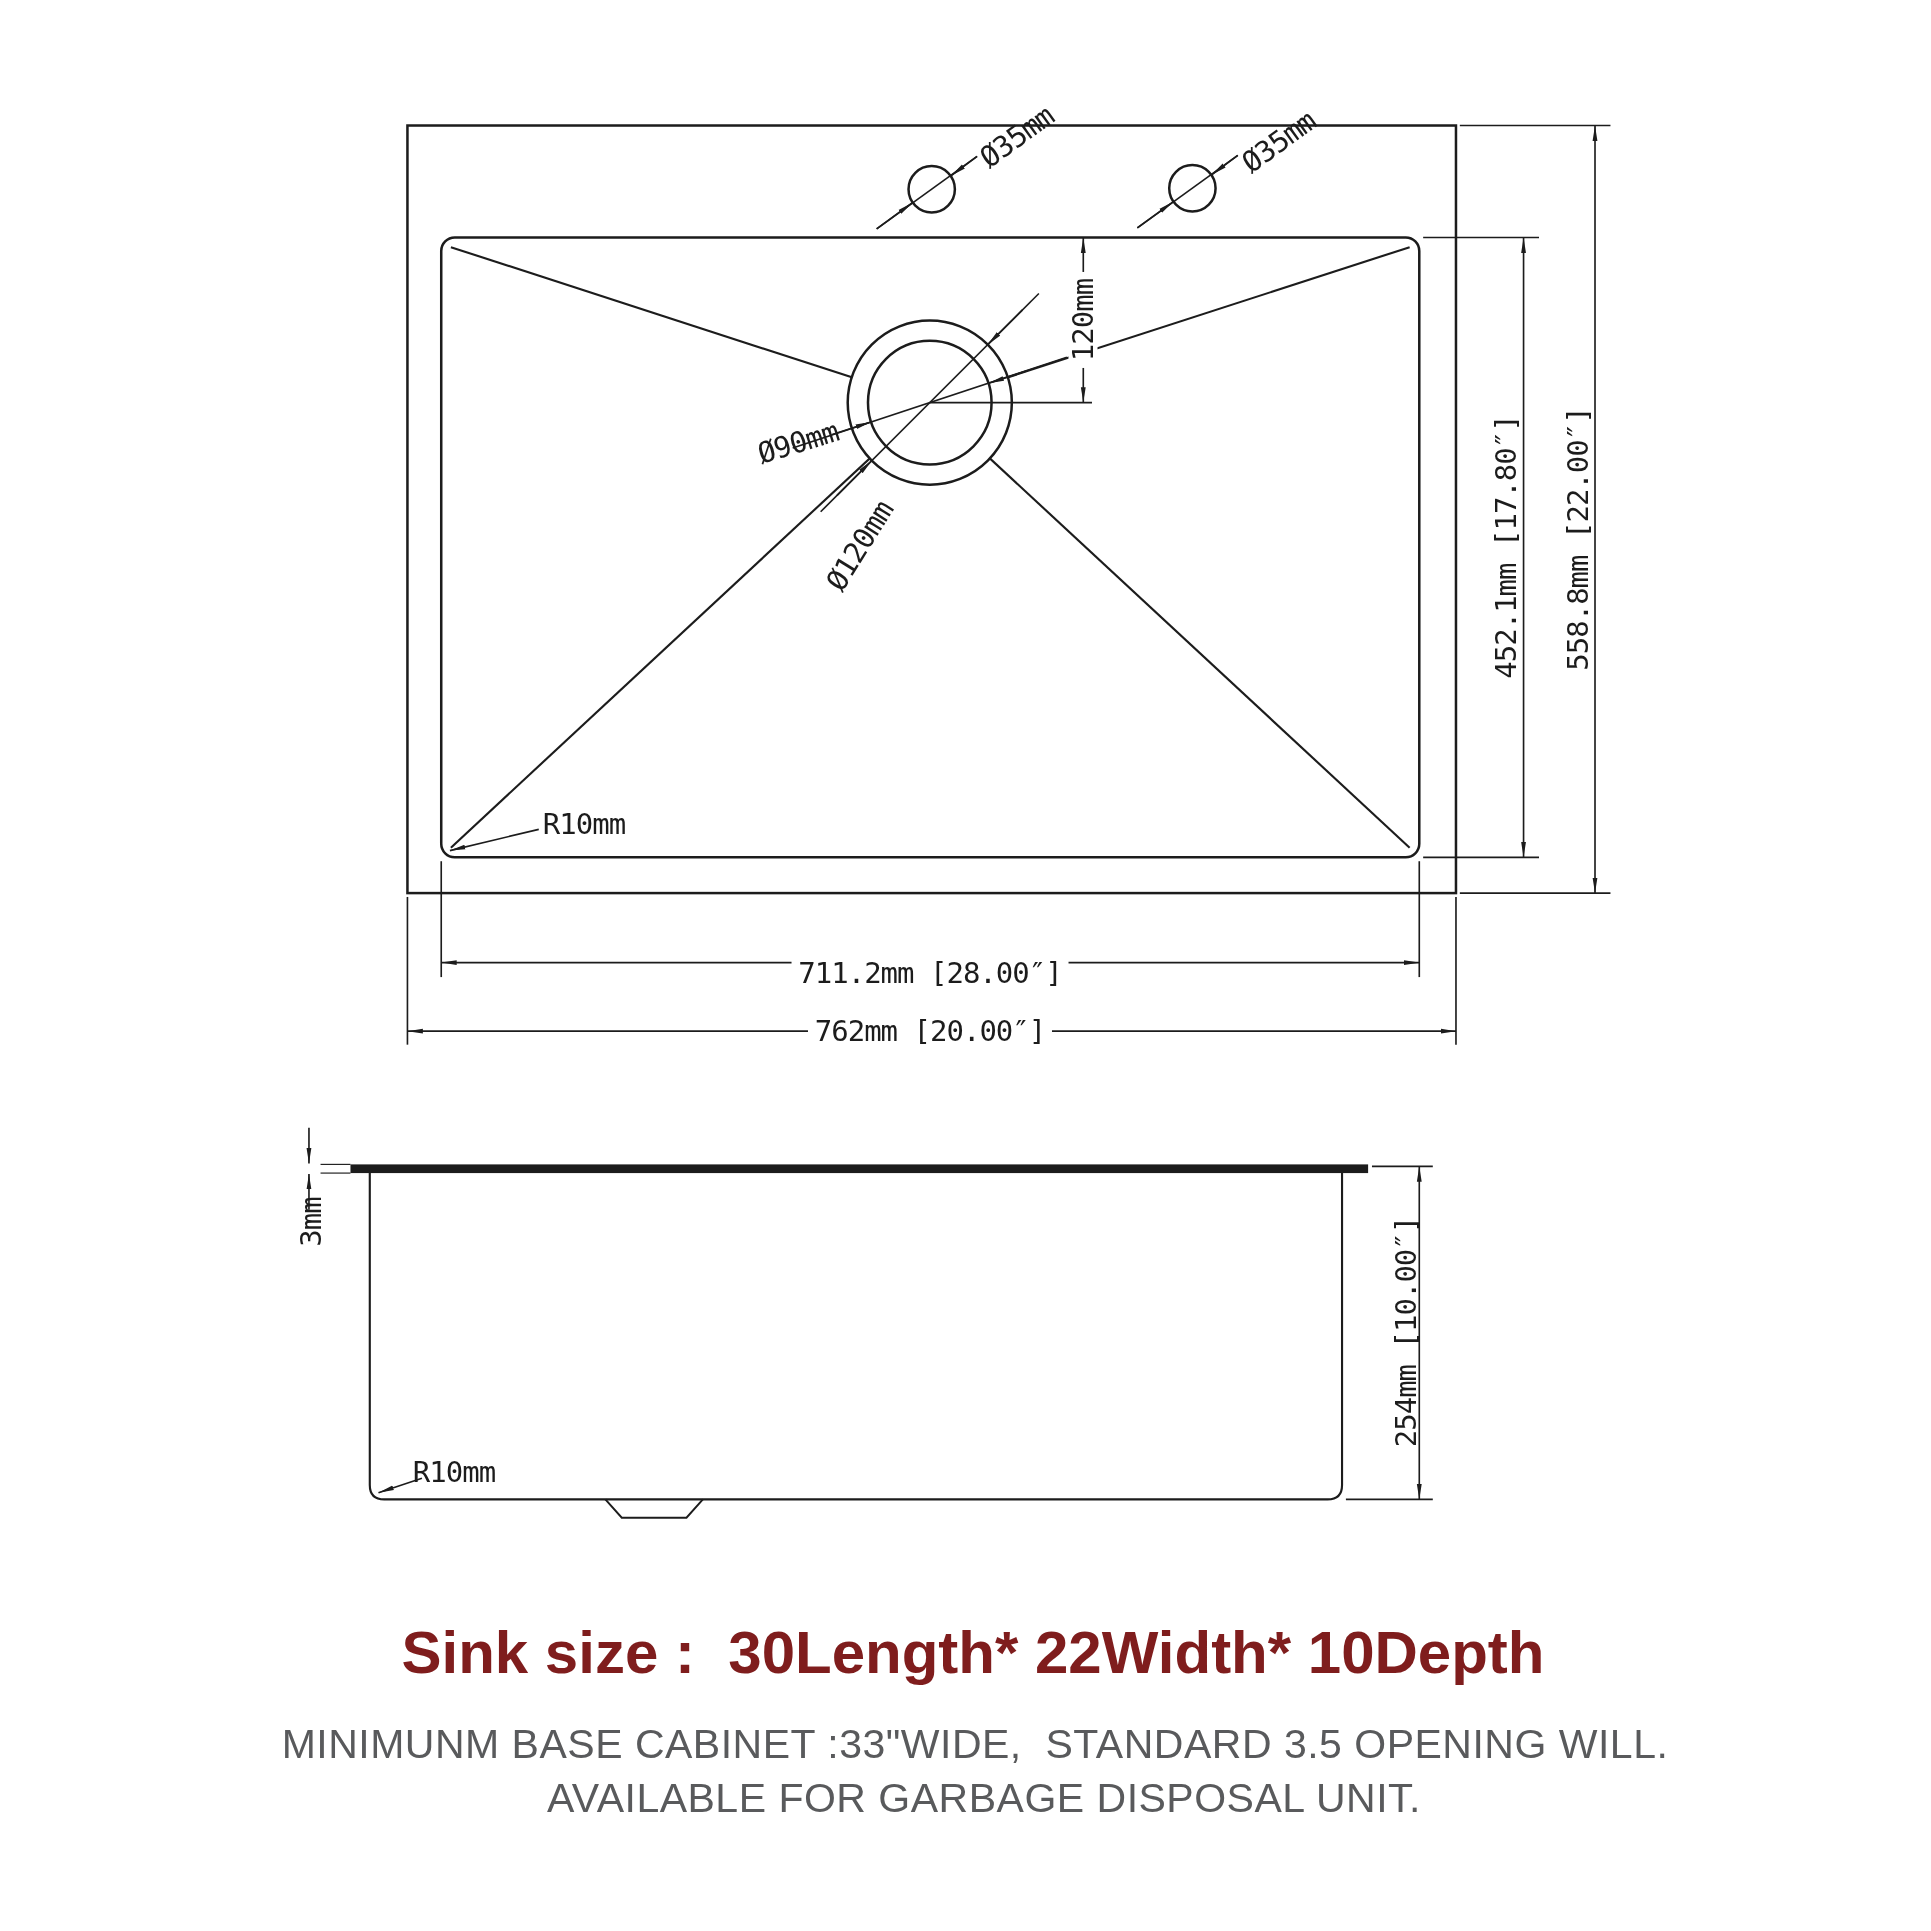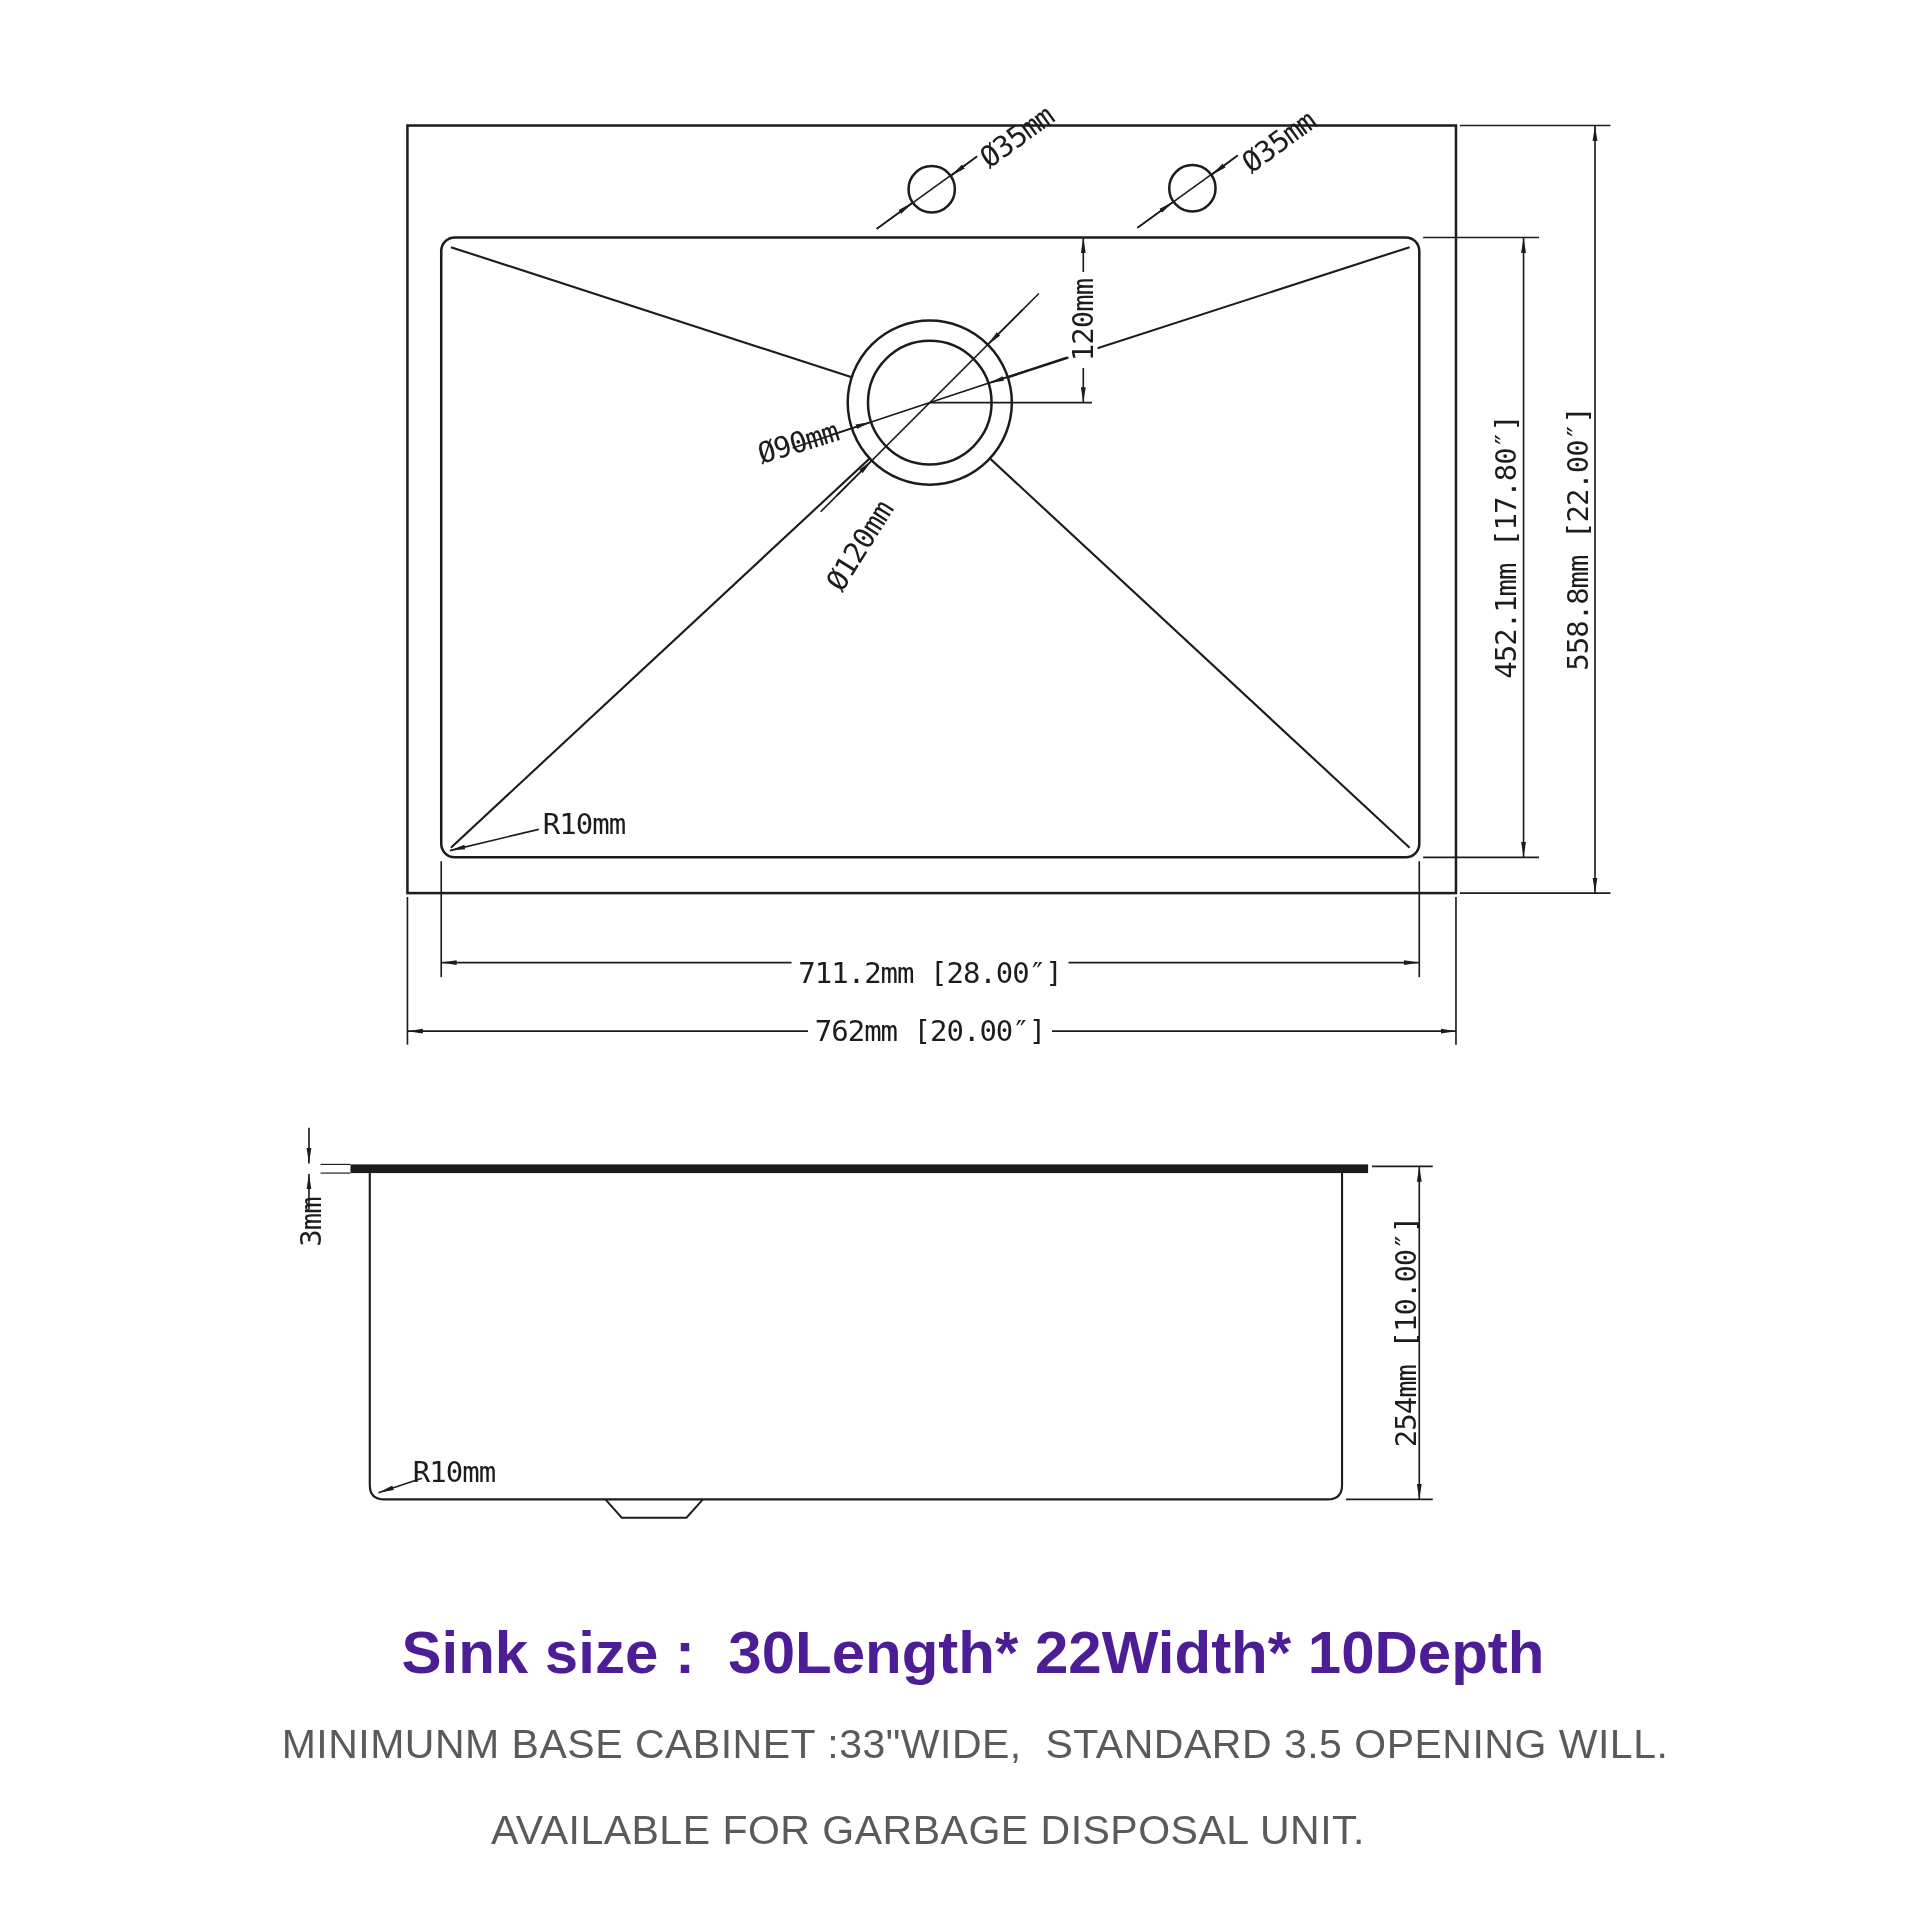--- a/index.html
+++ b/index.html
@@ -13,21 +13,21 @@
     color:#1c1c1c;
     white-space:pre;
     line-height:1;
   }
   .bg{background:#ffffff;padding:0 6.8px;}
   .caption-title{
     position:absolute;
     font-family:"Liberation Sans", sans-serif;
     font-weight:bold;
     font-size:60px;
-    color:#4c1d95;
+    color:#7f1d1d;
     white-space:pre;
     line-height:1;
   }
   .caption-note{
     position:absolute;
     font-family:"Liberation Sans", sans-serif;
     font-weight:400;
     font-size:41px;
     letter-spacing:0.5px;
     color:#595a5c;
@@ -144,16 +144,16 @@
   <div class="cad bg" style="left:930px;top:1031px;transform:translate(-50%,-50%);">762mm [20.00″]</div>
   <div class="cad" style="left:1506px;top:547px;transform:translate(-50%,-50%) rotate(-90deg);">452.1mm [17.80″]</div>
   <div class="cad" style="left:1578px;top:539px;transform:translate(-50%,-50%) rotate(-90deg);">558.8mm [22.00″]</div>
 
   <div class="cad" style="left:311px;top:1222px;transform:translate(-50%,-50%) rotate(-90deg);">3mm</div>
   <div class="cad" style="left:454px;top:1472px;transform:translate(-50%,-50%);">R10mm</div>
   <div class="cad" style="left:1406px;top:1332px;transform:translate(-50%,-50%) rotate(-90deg);">254mm [10.00″]</div>
 
   <div class="caption-title" style="left:973px;top:1653px;transform:translate(-50%,-50%);">Sink size :  30Length* 22Width* 10Depth</div>
   <div class="caption-note" style="left:975px;top:1744px;transform:translate(-50%,-50%);">MINIMUNM BASE CABINET :33"WIDE,  STANDARD 3.5 OPENING WILL.</div>
-  <div class="caption-note" style="left:928px;top:1798px;transform:translate(-50%,-50%);margin-top:32px;">AVAILABLE FOR GARBAGE DISPOSAL UNIT.</div>
+  <div class="caption-note" style="left:984px;top:1798px;transform:translate(-50%,-50%);">AVAILABLE FOR GARBAGE DISPOSAL UNIT.</div>
 
 </div>
 
 
 </body></html>

